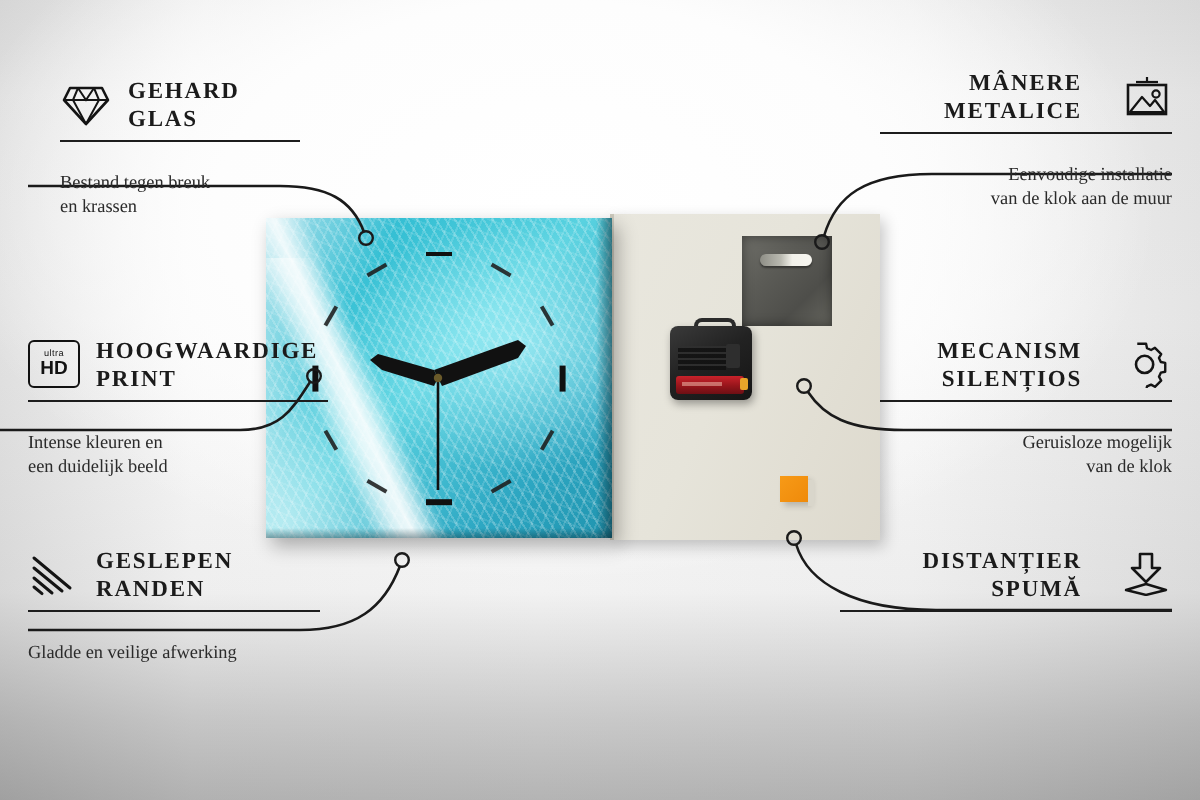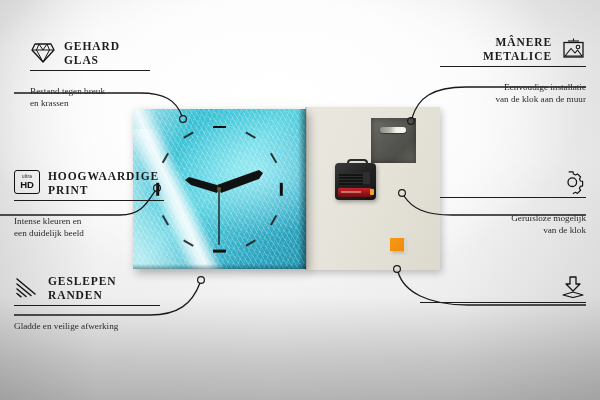--- a/index.html
+++ b/index.html
@@ -31,21 +31,21 @@
   }
   .feat .rule{height:1px;background:#1d1d1d;margin-top:3px;}
   .feat .sub{
     font-family:"Liberation Serif", serif;
     font-size:9.2px;line-height:11.6px;color:#2a2a2a;margin-top:15px;
     white-space:pre-line;
   }
   .left .head{justify-content:flex-start;}
   .left .ttl{text-align:left;margin-left:8px;}
   .left .sub{text-align:left;}
-  .right .head{justify-content:flex-end;}
+  .right .head{justify-content:flex-end;gap:11px;}
   .right .ttl{text-align:right;margin-right:8px;}
   .right .sub{text-align:right;}
 
   .ico{width:26px;height:24px;flex:0 0 26px;display:flex;align-items:center;justify-content:center;}
   .ico svg{display:block;}
 
   
   .hdbox{
     width:24px;height:22px;border:1.4px solid #111;border-radius:3px;
     display:flex;flex-direction:column;align-items:center;justify-content:center;
@@ -288,34 +288,38 @@
         </svg>
       </span>
     </div>
     <div class="rule"></div>
     <div class="sub">Eenvoudige installatie
 van de klok aan de muur</div>
   </div>
 
   <div class="feat right" style="left:440px;top:170px;width:146px;">
     <div class="head">
+      <span class="ttl">MECANISM
+SILENȚIOS</span>
       <span class="ico">
         <svg width="24" height="23" viewBox="0 0 24 23">
           <path d="M9.6,1.6 h4.8 l.5,2.4 2.2,1 2.1,-1.2 3.4,3.4 -1.2,2.1 1,2.2 2.4,.5 v4.8 l-2.4,.5 -1,2.2 1.2,2.1 -3.4,3.4 -2.1,-1.2 -2.2,1 -.5,2.4 h-4.8" fill="none" stroke="#141414" stroke-width="1.3" stroke-linejoin="round" transform="translate(-1.2,-0.6) scale(0.92)"></path>
           <circle cx="11.3" cy="11.2" r="4.3" fill="none" stroke="#141414" stroke-width="1.3"></circle>
         </svg>
       </span>
     </div>
     <div class="rule"></div>
     <div class="sub">Geruisloze mogelijk
 van de klok</div>
   </div>
 
   <div class="feat right" style="left:420px;top:275px;width:166px;">
     <div class="head">
+      <span class="ttl">DISTANȚIER
+SPUMĂ</span>
       <span class="ico">
         <svg width="24" height="22" viewBox="0 0 24 22">
           <path d="M9,1 h6 v7 h4 l-7,7 -7,-7 h4 Z" fill="none" stroke="#141414" stroke-width="1.3" stroke-linejoin="round"></path>
           <path d="M12,16 L22,19 L12,21.5 L2,19 Z" fill="none" stroke="#141414" stroke-width="1.2" stroke-linejoin="round"></path>
         </svg>
       </span>
     </div>
     <div class="rule"></div>
   </div>
 

